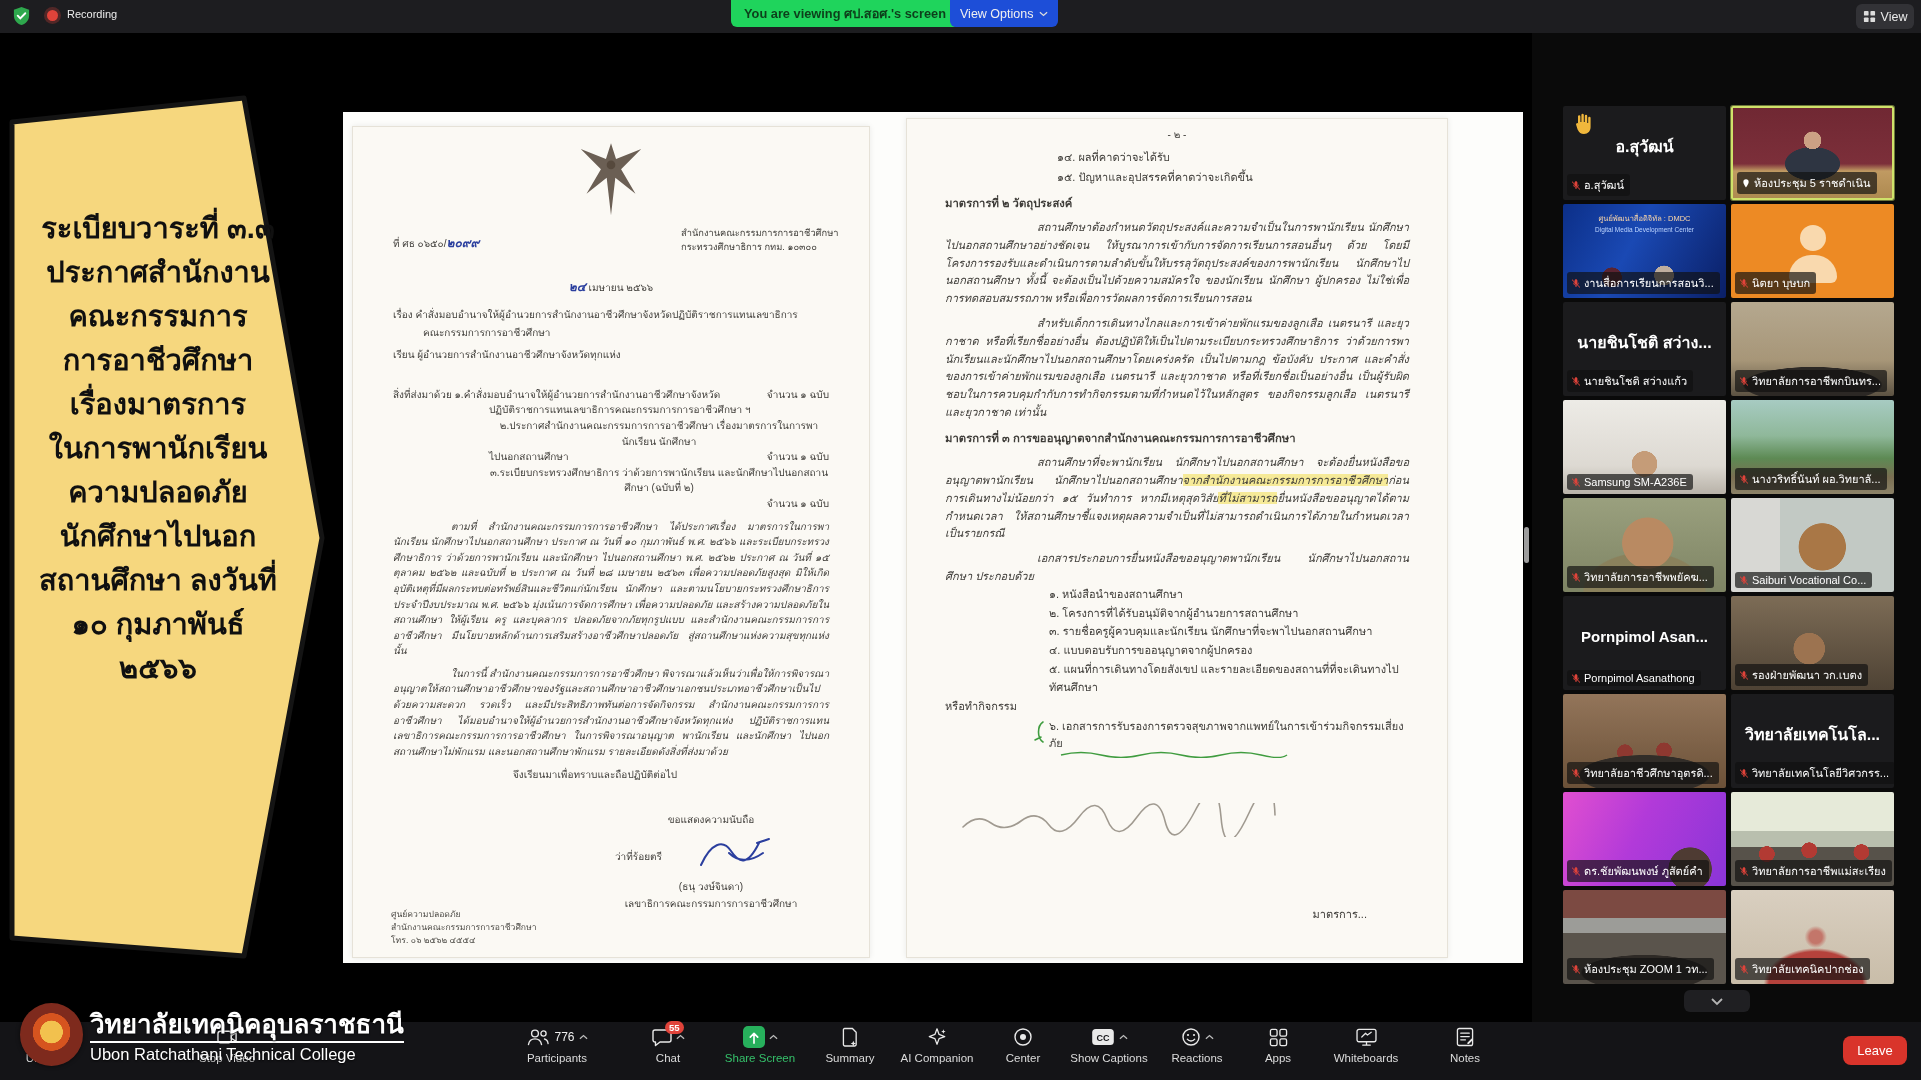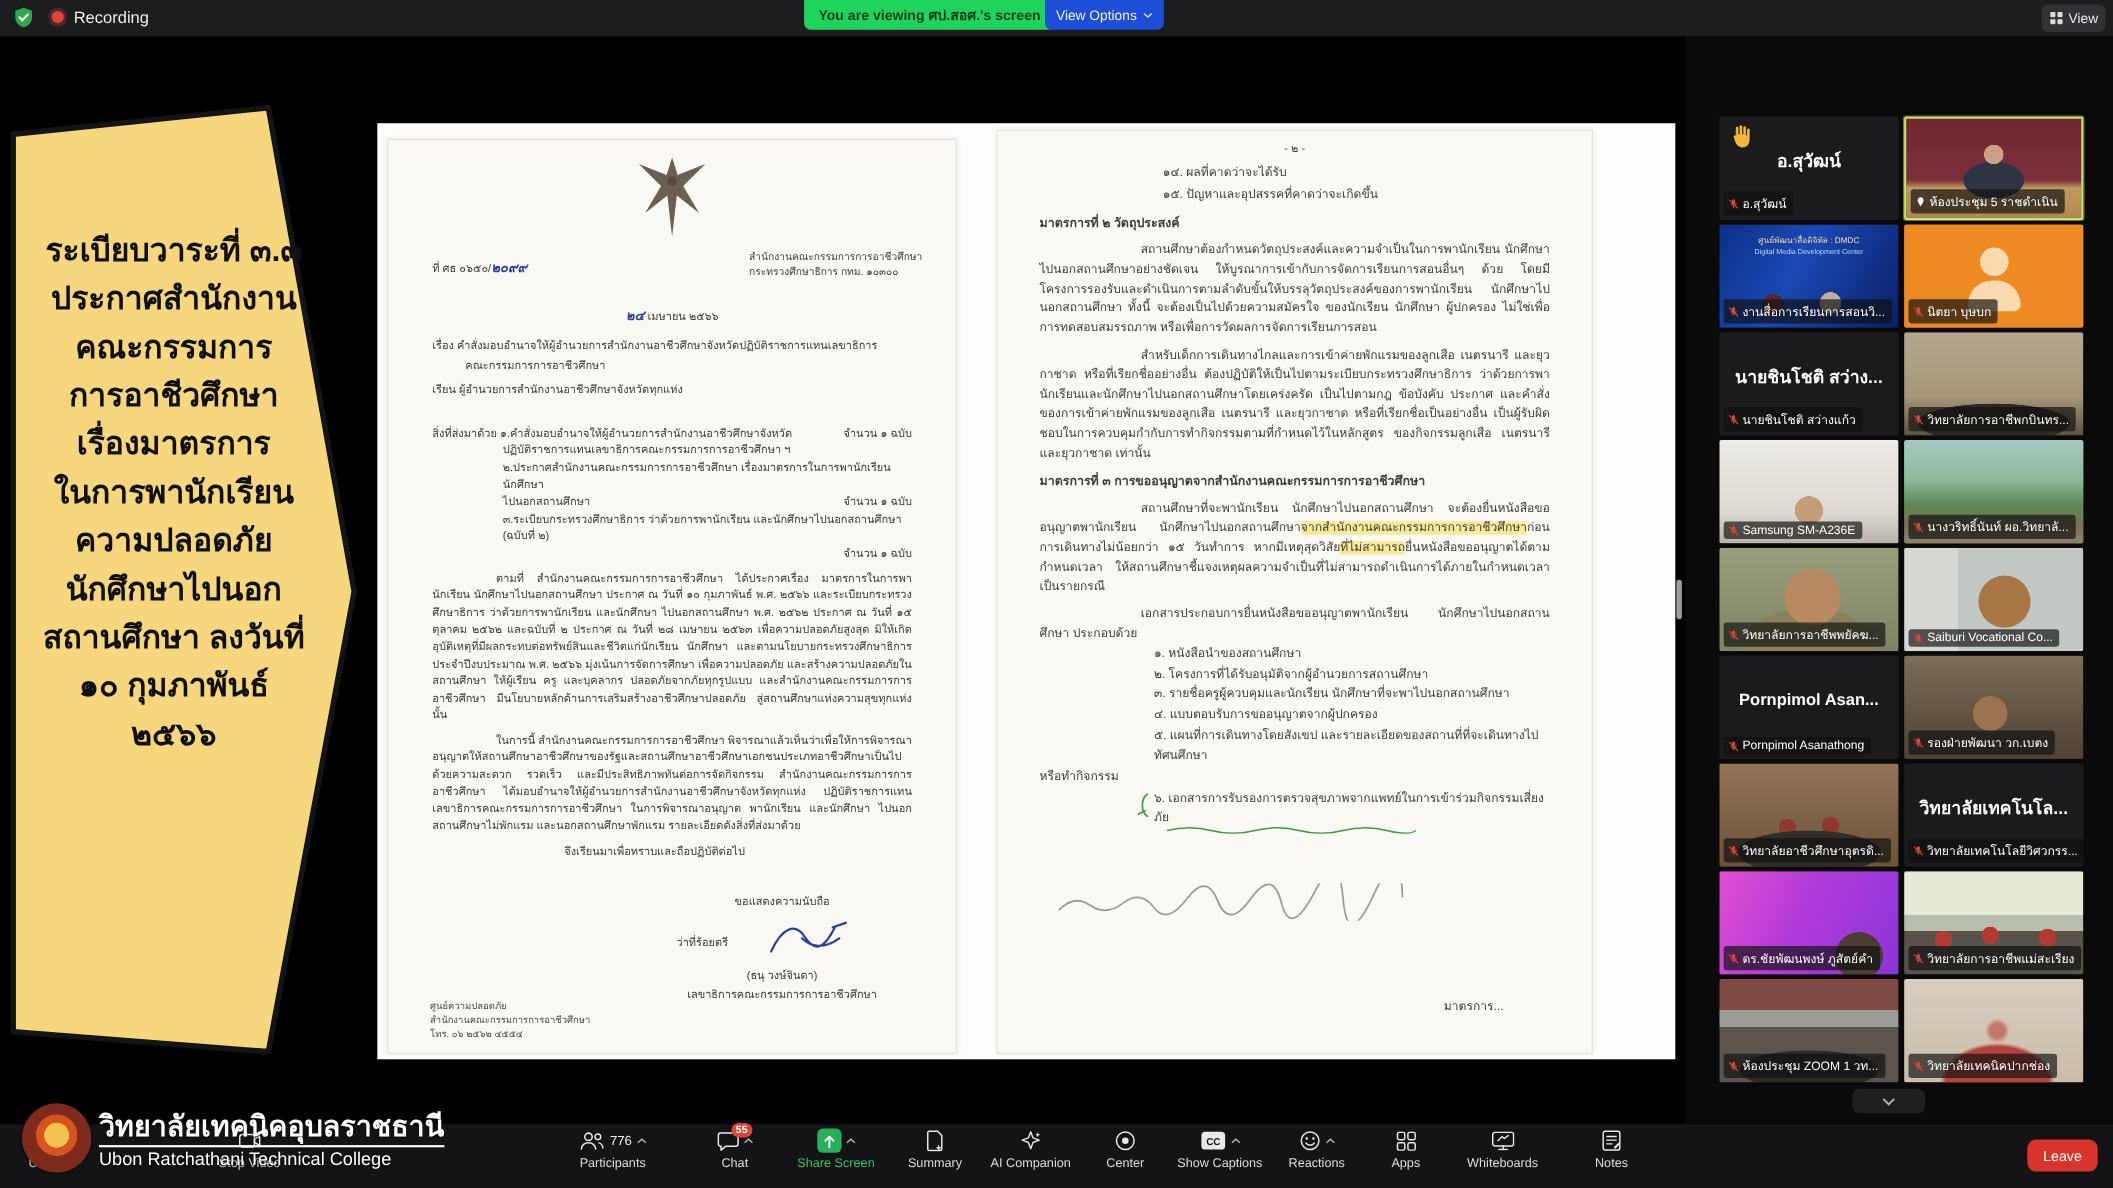--- a/index.html
+++ b/index.html
@@ -3,21 +3,21 @@
 <meta charset="utf-8">
 <style>
   html,body{margin:0;padding:0;}
   body{width:1921px;height:1080px;position:relative;overflow:hidden;background:#000;
        font-family:"Liberation Sans","DejaVu Sans",sans-serif;-webkit-font-smoothing:antialiased;}
   
   #topbar{position:absolute;left:0;top:0;width:1921px;height:33px;background:#1d1d20;z-index:50;}
   .shield{position:absolute;left:12px;top:6px;}
   .recdot{position:absolute;left:47px;top:10px;width:11px;height:11px;border-radius:50%;
           background:#e0433a;box-shadow:0 0 0 3px rgba(224,67,58,.28);}
-  .reclabel{position:absolute;left:67px;top:8px;font-size:15px;color:#ececec;}
+  .reclabel{position:absolute;left:67px;top:8px;font-size:11px;color:#ececec;}
   .banner{position:absolute;left:731px;top:0;height:27px;padding:0 13px;background:#1fd45c;
           border-radius:0 0 6px 6px;display:flex;align-items:center;font-size:12.8px;font-weight:700;color:#0d3f1b;}
   .viewopt{position:absolute;left:950px;top:0;height:27px;padding:0 10px;background:#1d4ed8;border-radius:0 0 6px 6px;
            display:flex;align-items:center;gap:6px;font-size:12.5px;color:#f0f0f0;cursor:pointer;}
   .viewbtn{position:absolute;left:1856px;top:4px;height:25px;width:58px;background:#323236;border-radius:6px;
            display:flex;align-items:center;justify-content:center;gap:5px;font-size:12.5px;color:#eaeaea;cursor:pointer;}
   
   #slide{position:absolute;left:343px;top:112px;width:1180px;height:851px;background:#fdfdfb;}
   .page{position:absolute;background:#fbf9f4;border:1px solid #e6e2d8;box-shadow:0 0 6px rgba(0,0,0,.08);
         color:#3e3c38;overflow:hidden;}
@@ -26,22 +26,22 @@
   .garuda{position:absolute;left:222px;top:10px;}
   .refline{position:absolute;left:40px;top:106px;font-size:10px;}
   .hand{color:#2b3f9e;font-style:italic;font-weight:700;font-size:12px;}
   .orgblock{position:absolute;right:30px;top:100px;width:158px;font-size:9.3px;line-height:1.5;}
   .dateline{position:absolute;left:0;top:150px;width:100%;text-align:center;font-size:10px;}
   .pbody{position:absolute;left:40px;top:180px;width:436px;font-size:10px;line-height:1.56;}
   .docline{margin-bottom:2px;}
   .sub2{margin-left:30px;}
   .mt{margin-top:7px;margin-bottom:24px;}
   .attrow{display:flex;justify-content:space-between;}
-  .ind2{margin-left:64px;}
-  .jp{text-align:justify;margin:7px 0 0 0;}
+  .ind2{margin-left:96px;text-align:center;}
+  .jp{text-align:justify;margin:7px 0 0 0;font-style:italic;}
   .ind1{text-indent:58px;}
   .closing{margin-top:8px;margin-left:120px;}
   .sigblock{position:absolute;right:24px;bottom:46px;width:268px;text-align:center;font-size:10px;}
   .rankrow{margin-top:22px;text-align:left;padding-left:38px;position:relative;height:30px;}
   .sig{position:absolute;left:120px;top:-14px;}
   .signame{margin-top:0px;}
   .sigtitle{margin-top:2px;}
   .pfooter{position:absolute;left:38px;bottom:10px;font-size:8.6px;line-height:1.5;color:#4a4843;}
   .pageno{position:absolute;left:0;top:8px;width:100%;text-align:center;font-size:10px;}
   .rbody{position:absolute;left:38px;top:30px;width:464px;font-size:11px;line-height:1.62;}

